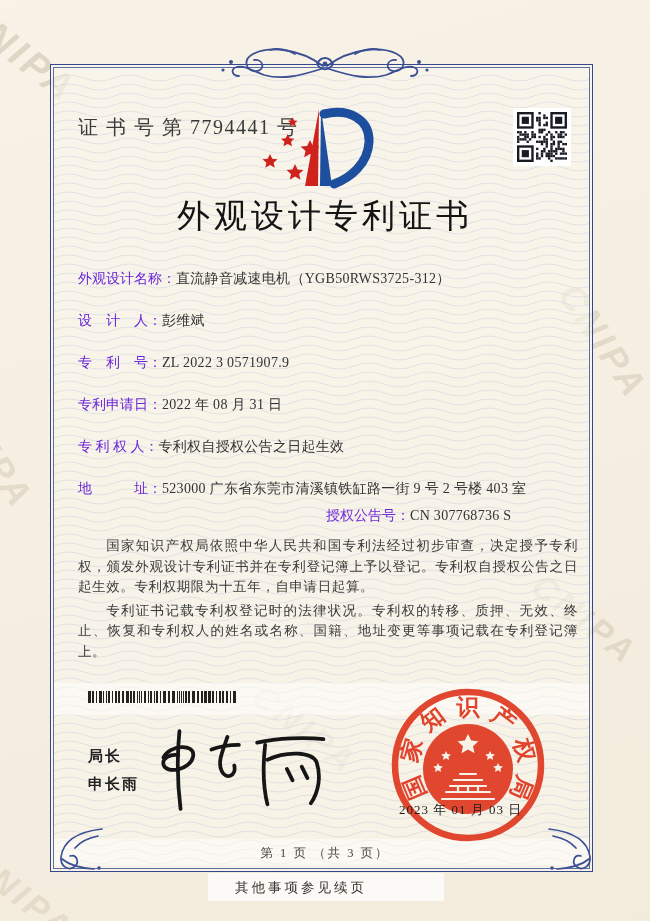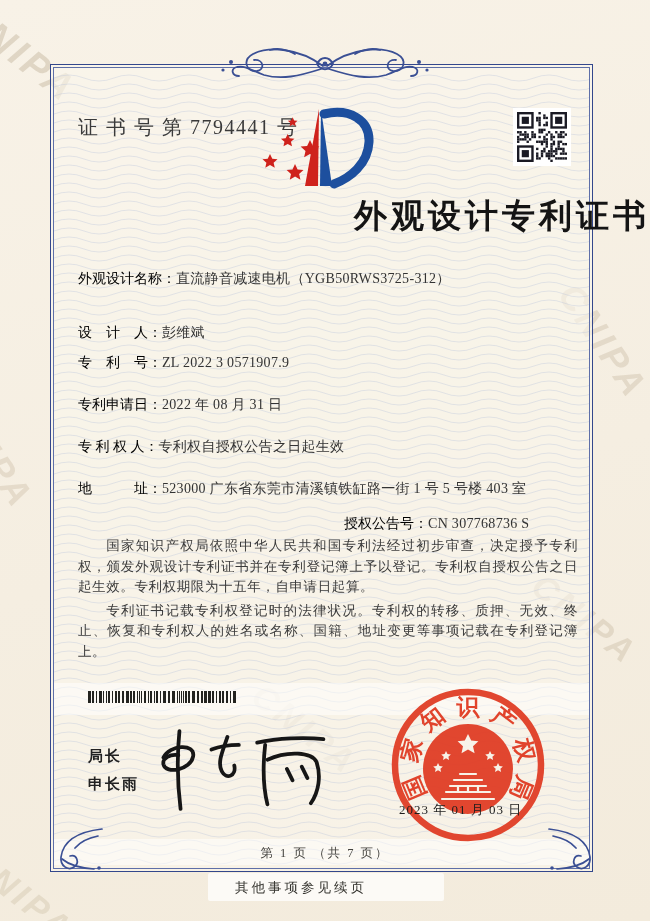--- a/index.html
+++ b/index.html
@@ -25,28 +25,28 @@
   .frame-inner{
     position:absolute;left:2px;top:2px;right:2px;bottom:2px;
     border:1.2px solid #5e6fa8;
   }
   .band{position:absolute;background:rgba(255,255,255,0.5);}
   
   .cert-no{
     position:absolute;left:78px;top:114px;font-size:20px;letter-spacing:1.5px;color:#3a3a3a;
   }
   .title{
-    position:absolute;left:0;top:194px;width:650px;text-align:right;
-    font-size:33px;font-weight:bold;letter-spacing:4px;color:#141414;
+    position:absolute;left:0;top:194px;width:650px;text-align:center;
+    font-size:33px;font-weight:normal;letter-spacing:4px;color:#141414;
   }
   .fields{position:absolute;left:78px;top:0;width:500px;font-size:14px;color:#333;}
   .frow{position:absolute;white-space:nowrap;}
-  .flabel{color:#000000;}
+  .flabel{color:#6d28d9;}
   .fvalue{color:#333;letter-spacing:0.3px;}
-  .pair2{position:absolute;left:266px;top:0;white-space:nowrap;margin-top:8px;}
+  .pair2{position:absolute;left:248px;top:0;white-space:nowrap;}
   .paras{
     position:absolute;left:78px;top:536px;width:500px;
     font-size:13.5px;line-height:20.6px;letter-spacing:0.6px;color:#3b3b3b;text-align:justify;
   }
   .paras p{margin:0 0 3px 0;text-indent:2.1em;}
   .barcode{position:absolute;left:88px;top:691px;height:12px;display:flex;align-items:stretch;}
   .barcode div{background:#23231f;}
   .signer{
     position:absolute;left:88px;top:742px;
     font-family:"Liberation Sans","DejaVu Sans",sans-serif;
@@ -359,34 +359,34 @@
   <polygon points="63,3 62,80 74,80" fill="#1d4f9e"></polygon>
   <path d="M66,8 C92,2 112,14 111,36 C110,58 92,72 76,78" fill="none" stroke="#1d4f9e" stroke-width="9" stroke-linecap="round"></path>
 </svg>
 
 <div class="title">外观设计专利证书</div>
 
 <div class="fields">
   <div class="frow" style="top:270px;">
     <span class="flabel">外观设计名称：</span><span class="fvalue">直流静音减速电机（YGB50RWS3725-312）</span>
   </div>
-  <div class="frow" style="top:324px;font-family:Liberation Serif, serif;">
+  <div class="frow" style="top:312px;font-family:Liberation Serif, serif;">
     <span class="flabel">设　计　人：</span><span class="fvalue">彭维斌</span>
   </div>
   <div class="frow" style="top:354px;">
     <span class="flabel">专　利　号：</span><span class="fvalue">ZL 2022 3 0571907.9</span>
   </div>
   <div class="frow" style="top:396px;text-align:right;">
     <span class="flabel">专利申请日：</span><span class="fvalue">2022 年 08 月 31 日</span>
   </div>
   <div class="frow" style="top:438px;">
     <span class="flabel">专 利 权 人：</span><span class="fvalue">专利权自授权公告之日起生效</span>
   </div>
   <div class="frow" style="top:480px;">
-    <span class="flabel">地　　　址：</span><span class="fvalue">523000 广东省东莞市清溪镇铁缸路一街 1 号 5 号楼 403 室</span>
+    <span class="flabel">地　　　址：</span><span class="fvalue">523000 广东省东莞市清溪镇铁缸路一街 9 号 2 号楼 403 室</span>
   </div>
   <div class="frow" style="top:507px;width:500px;">
     <span class="pair2"><span class="flabel">授权公告号：</span><span class="fvalue">CN 307768736 S</span></span>
   </div>
 </div>
 
 <div class="paras">
   <p>国家知识产权局依照中华人民共和国专利法经过初步审查，决定授予专利权，颁发外观设计专利证书并在专利登记簿上予以登记。专利权自授权公告之日起生效。专利权期限为十五年，自申请日起算。</p>
   <p>专利证书记载专利权登记时的法律状况。专利权的转移、质押、无效、终止、恢复和专利权人的姓名或名称、国籍、地址变更等事项记载在专利登记簿上。</p>
 </div>
@@ -481,16 +481,16 @@
     <text transform="translate(27.889917271153898,69.31468024992148) rotate(-75.33333333333334)" text-anchor="middle" dominant-baseline="central" font-size="23" font-weight="bold" fill="#e03a22" opacity="0.95" font-family="&quot;Liberation Serif&quot;,&quot;DejaVu Serif&quot;,serif">家</text>
     <text transform="translate(48.55813595128321,38.0884080786532) rotate(-37.66666666666667)" text-anchor="middle" dominant-baseline="central" font-size="23" font-weight="bold" fill="#e03a22" opacity="0.95" font-family="&quot;Liberation Serif&quot;,&quot;DejaVu Serif&quot;,serif">知</text>
     <text transform="translate(84,26) rotate(0)" text-anchor="middle" dominant-baseline="central" font-size="23" font-weight="bold" fill="#e03a22" opacity="0.95" font-family="&quot;Liberation Serif&quot;,&quot;DejaVu Serif&quot;,serif">识</text>
     <text transform="translate(119.44186404871678,38.088408078653195) rotate(37.66666666666666)" text-anchor="middle" dominant-baseline="central" font-size="23" font-weight="bold" fill="#e03a22" opacity="0.95" font-family="&quot;Liberation Serif&quot;,&quot;DejaVu Serif&quot;,serif">产</text>
     <text transform="translate(140.11008272884612,69.31468024992151) rotate(75.33333333333334)" text-anchor="middle" dominant-baseline="central" font-size="23" font-weight="bold" fill="#e03a22" opacity="0.95" font-family="&quot;Liberation Serif&quot;,&quot;DejaVu Serif&quot;,serif">权</text>
     <text transform="translate(137.38928150024154,106.66240545237787) rotate(113)" text-anchor="middle" dominant-baseline="central" font-size="23" font-weight="bold" fill="#e03a22" opacity="0.95" font-family="&quot;Liberation Serif&quot;,&quot;DejaVu Serif&quot;,serif">局</text>
   </svg>
 
 <div class="seal-date">2023 年 01 月 03 日</div>
 
-<div class="pagefoot">第 1 页 （共 7 页）</div>
+<div class="pagefoot">第 1 页 （共 3 页）</div>
 
 <div class="note-band"></div>
 <div class="note">其他事项参见续页</div>
 
 </body></html>

